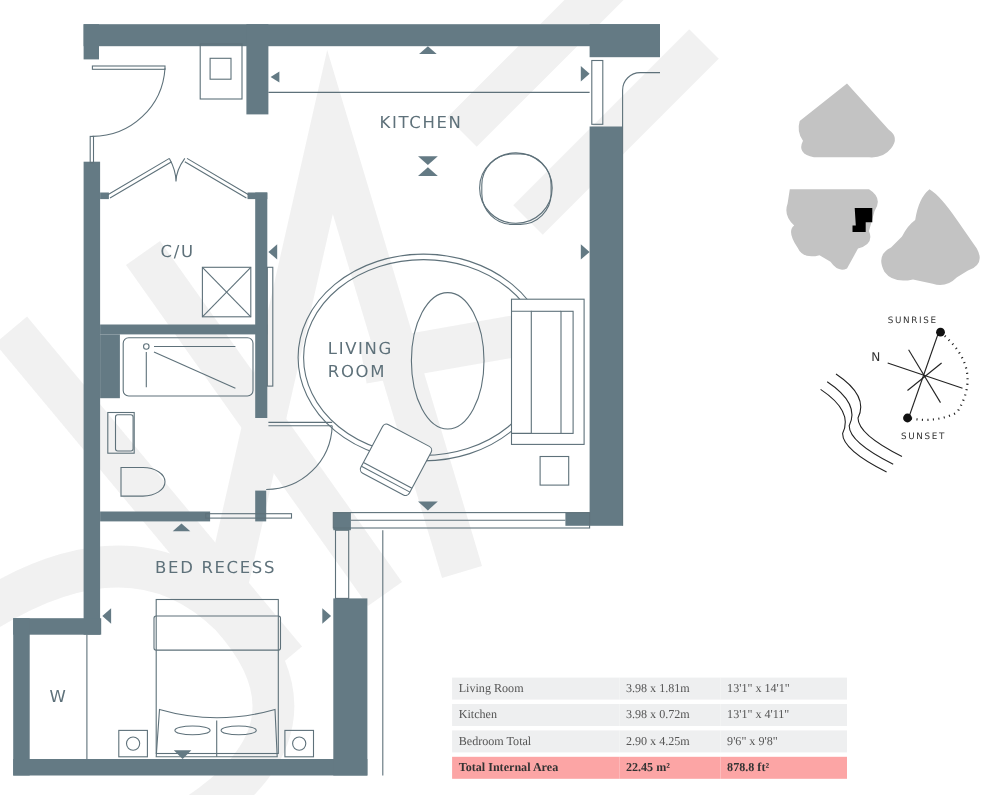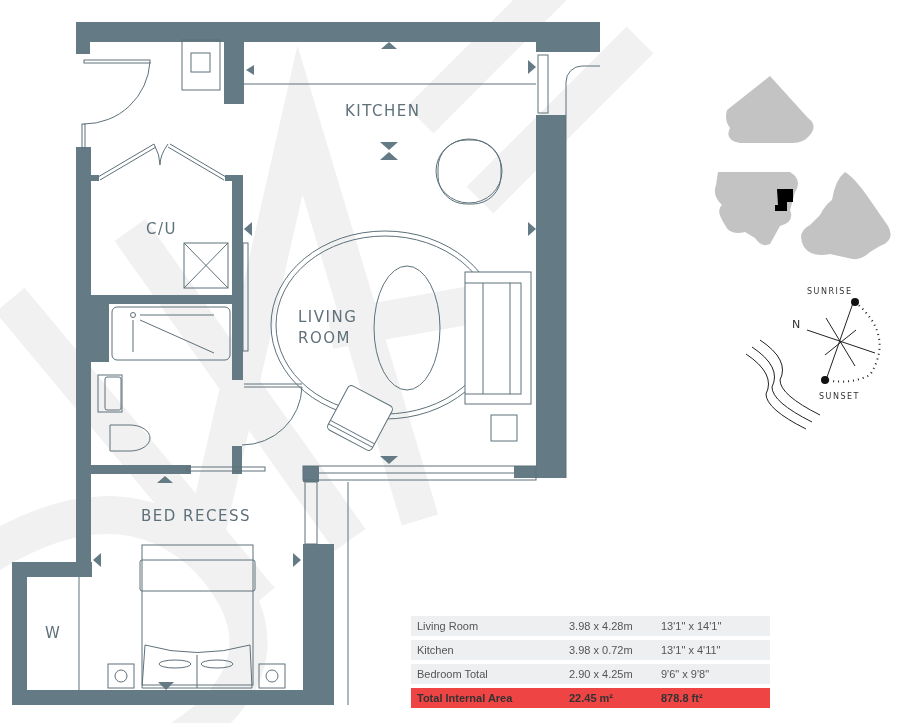--- a/index.html
+++ b/index.html
@@ -1,24 +1,24 @@
 <!DOCTYPE html>
 <html><head>
   <meta charset="utf-8">
   <style>
     html, body { margin: 0; padding: 0; background: #ffffff; }
     body { width: 902px; height: 723px; position: relative; overflow: hidden; font-family: "DejaVu Sans", sans-serif; }
     #plan { position: absolute; left: 0; top: 0; width: 902px; height: 723px; }
     .room-label { font-family: "DejaVu Sans", sans-serif; fill: #5e717a; letter-spacing: 1.5px; font-size: 15px; }
     .compass-label { font-family: "DejaVu Sans", sans-serif; fill: #333; font-size: 8px; letter-spacing: 1.5px; }
-    .area-table { position: absolute; left: 411px; top: 612px; width: 359px; border-collapse: separate; border-spacing: 0 4px; font-family: Liberation Sans, sans-serif; font-size: 11px; color: #555; }
+    .area-table { position: absolute; left: 411px; top: 612px; width: 359px; border-collapse: separate; border-spacing: 0 4px; font-family: Liberation Serif, serif; font-size: 11px; color: #555; }
     .area-table td { background: #eeeff0; padding: 2px 6px; height: 16px; white-space: nowrap; }
     .area-table td.c1 { width: 140px; }
     .area-table td.c2 { width: 80px; }
-    .area-table tr.total td { background: #ef4444; font-weight: bold; color: #333; }
+    .area-table tr.total td { background: #fca5a5; font-weight: bold; color: #333; }
   </style>
 </head>
 <body>
 
 <svg id="plan" viewBox="0 0 902 723" xmlns="http://www.w3.org/2000/svg">
 
   <g fill="none" stroke="#f0f0f0" stroke-width="38" opacity="0.9">
     <path d="M -20 560 Q 120 470 210 560 Q 300 660 180 740"></path>
     <path d="M 10 300 L 260 600 M 130 230 L 350 540"></path>
     <path d="M 200 560 L 300 120 L 420 520"></path>
@@ -186,21 +186,21 @@
   <circle cx="825" cy="380" r="4" fill="#111"></circle>
   <text class="compass-label" x="807" y="294">SUNRISE</text>
   <text class="compass-label" x="819" y="399">SUNSET</text>
   <text class="compass-label" style="font-size:11px" x="792" y="328">N</text>
 </svg>
 
 <table class="area-table">
   <tbody>
     <tr>
       <td class="c1">Living Room</td>
-      <td class="c2">3.98 x 4.28m</td>
+      <td class="c2">3.98 x 1.81m</td>
       <td>13'1" x 14'1"</td>
     </tr>
     <tr>
       <td class="c1">Kitchen</td>
       <td class="c2">3.98 x 0.72m</td>
       <td>13'1" x 4'11"</td>
     </tr>
     <tr>
       <td class="c1">Bedroom Total</td>
       <td class="c2">2.90 x 4.25m</td>

